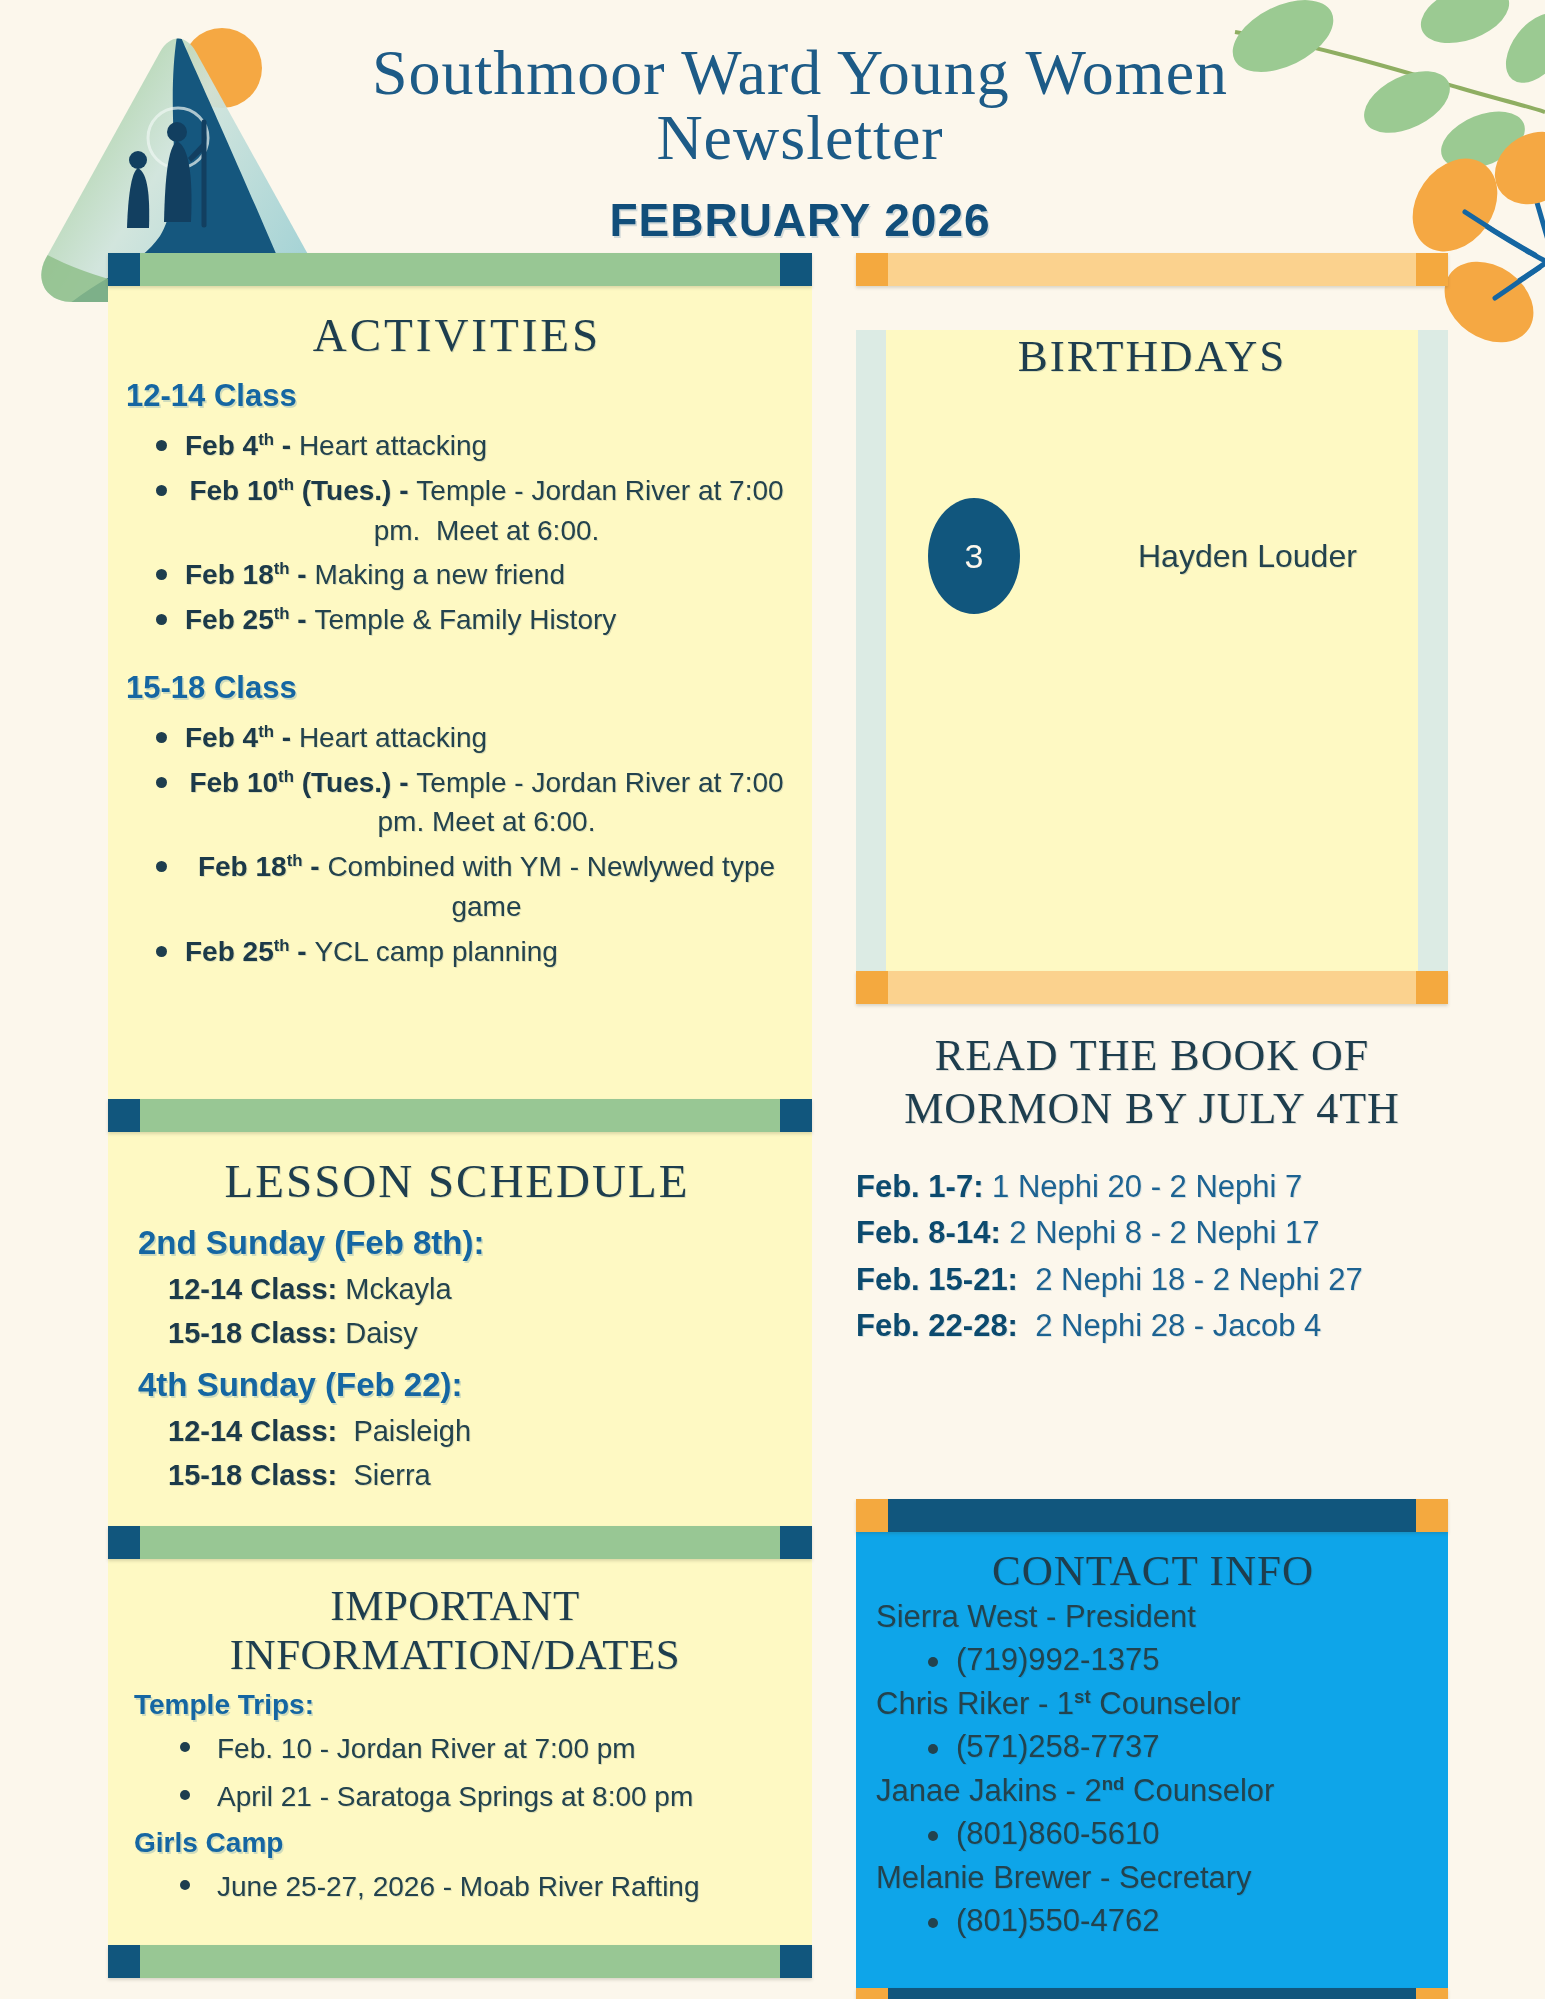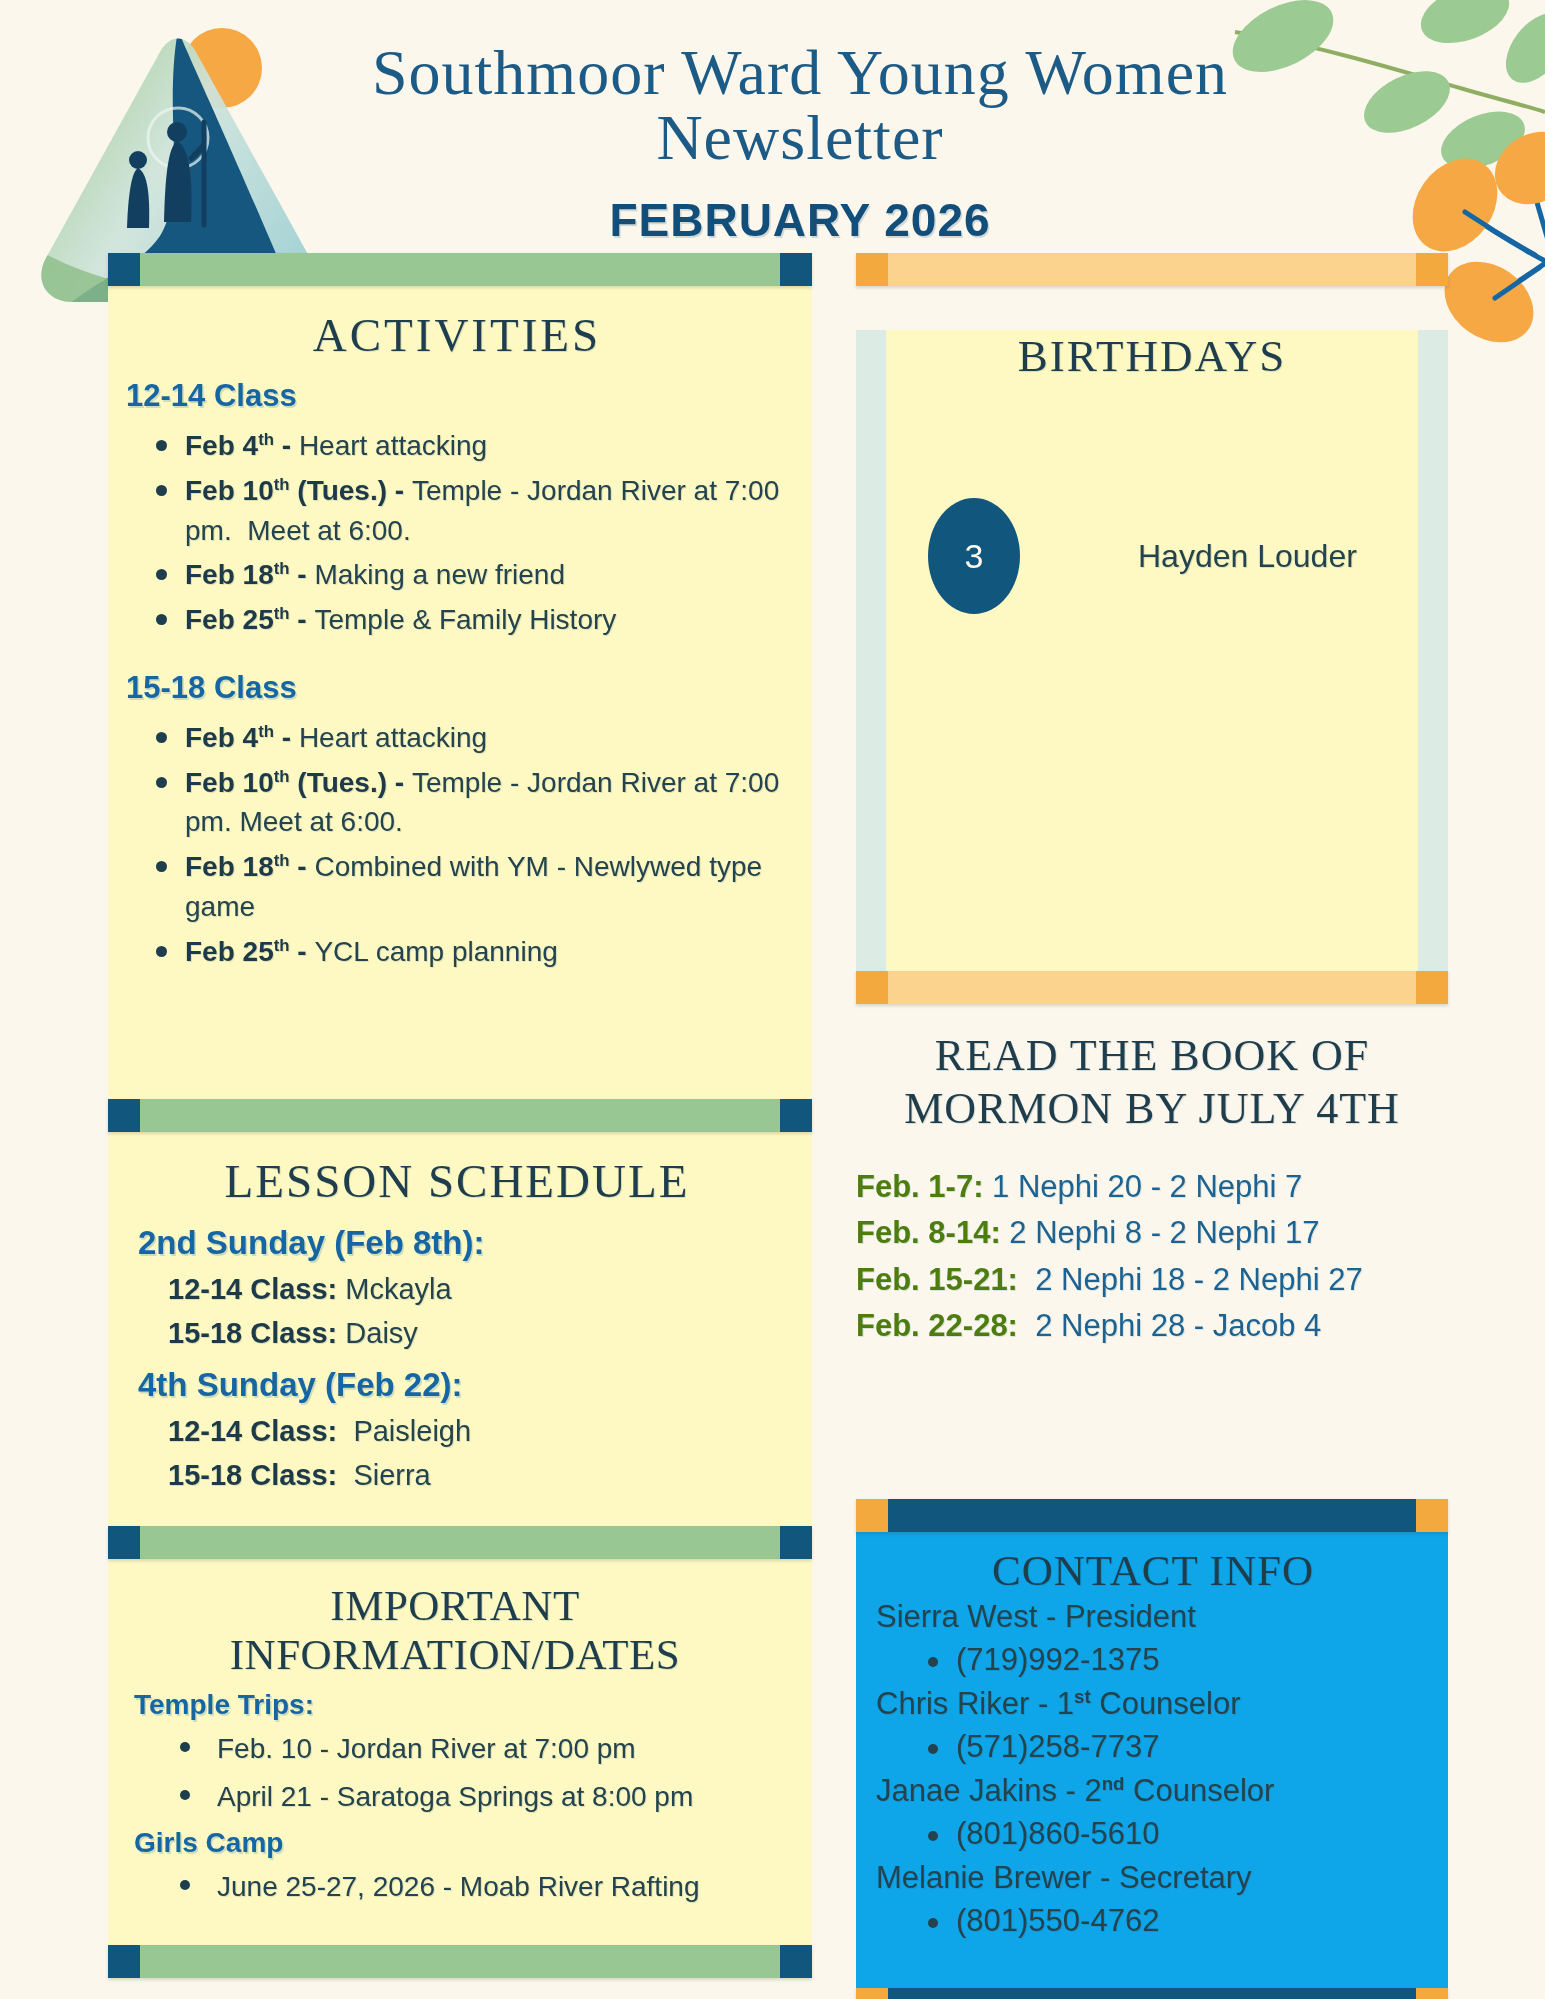--- a/index.html
+++ b/index.html
@@ -33,21 +33,21 @@
 
   
   .activities-body { height:813px; padding:18px 24px 0 18px; }
   .activities-body h2 { font-size:47px; letter-spacing:3px; margin:4px 0 16px; }
   .class-label { font-size:31px; font-weight:800; color:#1566a2; margin:14px 0 12px;
                  text-shadow:1.5px 1.5px 0 rgba(21,102,162,0.2); }
   .group + .group .class-label { margin-top:30px; }
   .bullet-list .bullet-item { display:flex; margin:5px 0; padding-left:30px; }
   .dot { flex:none; width:11px; height:11px; border-radius:50%; background:#1e3e4e; margin:14px 18px 0 0; }
   .btxt { font-size:28px; line-height:1.42; color:#23434e; white-space:pre-wrap;
-          text-shadow:1px 1px 0 rgba(35,67,78,0.14); }
+          text-shadow:1px 1px 0 rgba(35,67,78,0.14);text-align:center; }
   .btxt b, .lesson-row b, .reading-item b { font-weight:800; color:#1c3a49; }
   .btxt sup, .cname sup { font-size:0.6em; vertical-align:super; line-height:0; font-weight:800; }
 
   .lesson-body { height:394px; padding:14px 24px 0 18px; }
   .lesson-body h2 { font-size:47px; letter-spacing:2px; margin:8px 0 10px; }
   .sunday-title { font-size:33px; font-weight:800; color:#1566a2; margin:16px 0 6px 12px;
                   text-shadow:1.5px 1.5px 0 rgba(21,102,162,0.2); }
   .lesson-row { font-size:29px; color:#23434e; margin:11px 0 11px 42px; white-space:pre-wrap;
                 text-shadow:1px 1px 0 rgba(35,67,78,0.14); }
 
@@ -66,21 +66,21 @@
   .birthday-row { display:flex; align-items:center; margin:116px 0 0 42px; }
   .bday-circle { flex:none; width:92px; height:116px; border-radius:50%; background:#11567d;
                  color:#fdf7ec; display:flex; align-items:center; justify-content:center; font-size:34px; }
   .bday-name { font-size:32px; color:#23434e; margin-left:118px; text-shadow:1px 1px 0 rgba(35,67,78,0.14); }
 
   .reading-block { height:473px; padding-top:26px; }
   .reading-heading { font-size:44px; line-height:1.2; letter-spacing:1px; }
   .reading-items { margin-top:28px; }
   .reading-item { font-size:31px; line-height:1.5; color:#1d6392; white-space:pre-wrap;
                   text-shadow:1px 1px 0 rgba(29,99,146,0.15); }
-  .reading-item b { color:#4d7c0f; }
+  .reading-item b { color:#0c4a6e; }
 
   .contact-box { margin-top:22px; }
   .contact-body { background:#0ea5e9; height:456px; padding:8px 18px 0 20px; }
   .contact-body h2 { font-size:43px; letter-spacing:1px; margin:6px 0 2px; }
   .contact-entry { margin-top:4px; }
   .cname { font-size:31px; color:#23434e; white-space:pre-wrap; text-shadow:1px 1px 0 rgba(35,67,78,0.14); }
   .phone-row { display:flex; margin:7px 0 8px 52px; }
   .phone-row .dot { width:10px; height:10px; margin:15px 18px 0 0; background:#23434e; }
   .phone { font-size:31px; color:#23434e; text-shadow:1px 1px 0 rgba(35,67,78,0.14); }
 </style>

